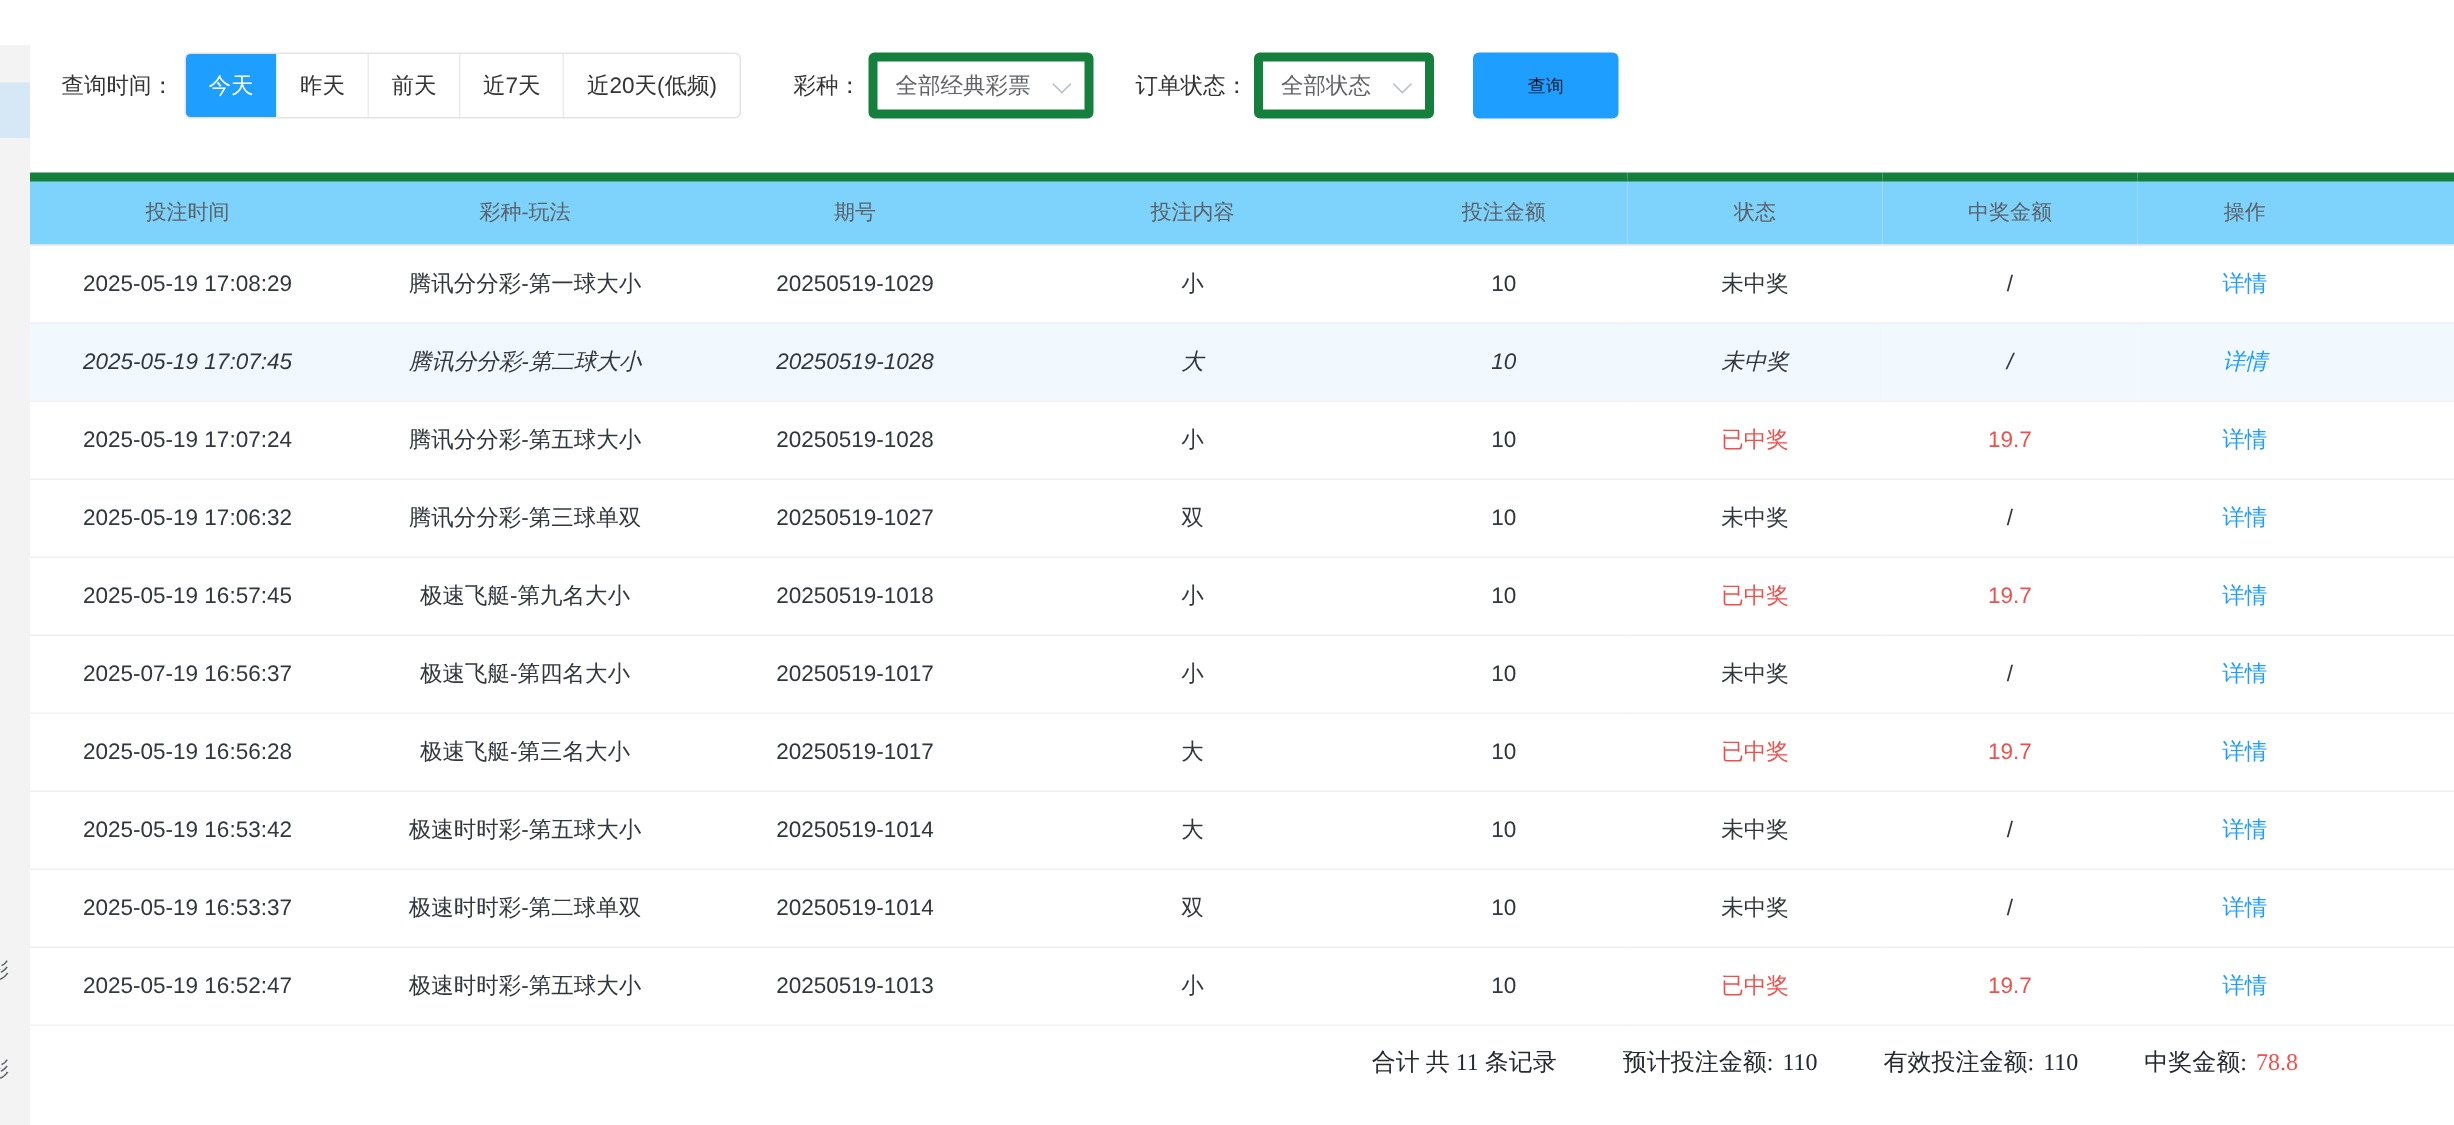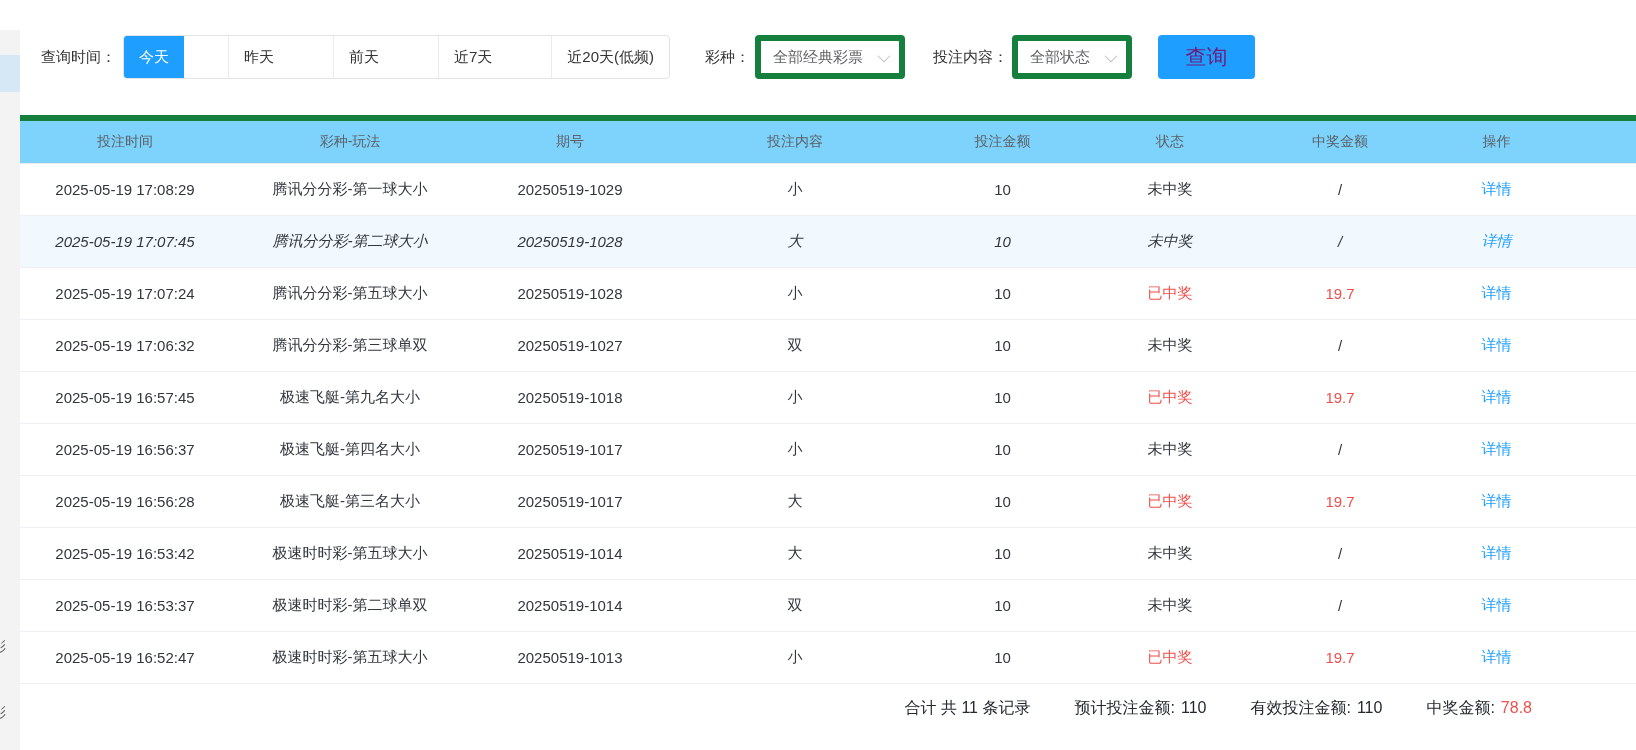--- a/index.html
+++ b/index.html
@@ -16,43 +16,43 @@
 
   .content { position:absolute; left:20px; top:30px; width:1616px; }
 
   
   .filter-bar { display:flex; align-items:center; height:46px; margin-top:4px; padding-left:21px; }
   .flabel { font-size:15px; color:#333; white-space:nowrap; }
   .flabel.time { margin-right:7px; }
   .flabel.lottery { margin-left:35px; margin-right:5px; }
   .flabel.status { margin-left:28px; margin-right:4px; }
 
-  .btn-group { display:flex; align-items:stretch; height:44px; border:1px solid #e3e3e3; border-radius:4px; overflow:hidden; background:#fff;gap:44px; }
+  .btn-group { display:flex; align-items:stretch; height:44px; border:1px solid #e3e3e3; border-radius:4px; overflow:hidden; background:#fff; }
   .time-btn { border:none; background:transparent; font-family:inherit; font-size:15px; color:#333; padding:0 15px; cursor:pointer; border-left:1px solid #ececec; white-space:nowrap; }
   .time-btn:first-child { border-left:none; }
   .time-btn.active { background:var(--accent,#1e9fff); color:#fff; }
 
   .select { display:flex; align-items:center; justify-content:space-between; height:44px; border:6px solid #15803d; border-radius:4px; padding:0 12px; font-size:15px; color:#606266; cursor:pointer; background:#fff; white-space:nowrap; }
   .select.lottery { width:150px; }
   .select.status { width:120px; }
   .chevron { width:9px; height:9px; border-right:1.5px solid #bcc1c9; border-bottom:1.5px solid #bcc1c9; transform:rotate(45deg) translateY(-2px); margin-left:10px; flex:none; }
 
-  .query-btn { margin-left:26px; width:97px; height:44px; border:none; border-radius:4px; background:var(--accent,#1e9fff); color:#701a75; font-family:inherit; font-size:21px; cursor:pointer; }
+  .query-btn { margin-left:26px; width:97px; height:44px; border:none; border-radius:4px; background:var(--accent,#1e9fff); color:#0f172a; font-family:inherit; font-size:12px; cursor:pointer; }
 
   
   .table-wrap { margin-top:35px; }
   table { border-collapse:collapse; table-layout:fixed; width:1616px; }
   thead th { height:45px; font-weight:normal; color:#5c6066; font-size:14px; text-align:center; border-top:6px solid #15803d; border-bottom:1px solid #e9e9e9; background:#7dd3fc; }
   tbody td { height:52px; text-align:center; font-size:15px; color:#32373d; border-bottom:1px solid #eef0f3; background:transparent; }
   tbody tr.hl td { background:var(--highlight_row,#f1f8fe);font-style:italic; }
   .won { color:var(--danger,#f0504c); }
   .detail-link { color:var(--link,#1e9fff); cursor:pointer; }
 
   
-  .summary { display:flex; justify-content:flex-end; align-items:center; gap:44px; height:50px; padding-right:104px; font-size:16px; color:#24292f; white-space:nowrap; }
+  .summary { display:flex; justify-content:flex-end; align-items:center; gap:44px; height:50px; padding-right:104px; font-size:16px; color:#24292f; white-space:nowrap;font-family:Liberation Serif, serif; }
   .summary .sv { margin-left:6px; }
 </style>
 </head>
 <body>
 
 <div class="screen">
 
   <div class="left-strip">
     <div class="strip-active"></div>
     <div class="strip-char c1">彩</div>
@@ -70,21 +70,21 @@
           <button class="time-btn">近7天</button>
           <button class="time-btn">近20天(低频)</button>
         </div>
 
       <span class="flabel lottery">彩种：</span>
       <div class="select lottery">
         <span>全部经典彩票</span>
         <span class="chevron"></span>
       </div>
 
-      <span class="flabel status">投注内容：</span>
+      <span class="flabel status">订单状态：</span>
       <div class="select status">
         <span>全部状态</span>
         <span class="chevron"></span>
       </div>
 
       <button class="query-btn">查询</button>
     </div>
 
     <div class="table-wrap">
       <table>
@@ -162,21 +162,21 @@
               <td><span>极速飞艇-第九名大小</span></td>
               <td><span>20250519-1018</span></td>
               <td><span>小</span></td>
               <td><span>10</span></td>
               <td><span class="won">已中奖</span></td>
               <td><span class="won">19.7</span></td>
               <td><span class="detail-link">详情</span></td>
               <td></td>
             </tr>
             <tr>
-              <td><span>2025-05-19 16:56:37</span></td>
+              <td><span>2025-07-19 16:56:37</span></td>
               <td><span>极速飞艇-第四名大小</span></td>
               <td><span>20250519-1017</span></td>
               <td><span>小</span></td>
               <td><span>10</span></td>
               <td><span>未中奖</span></td>
               <td><span>/</span></td>
               <td><span class="detail-link">详情</span></td>
               <td></td>
             </tr>
             <tr>

